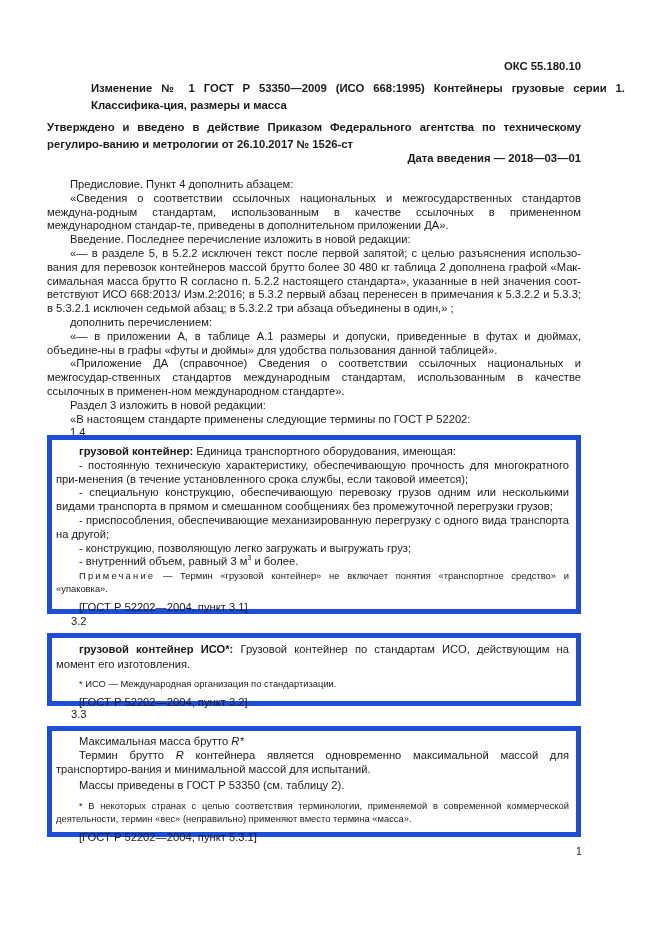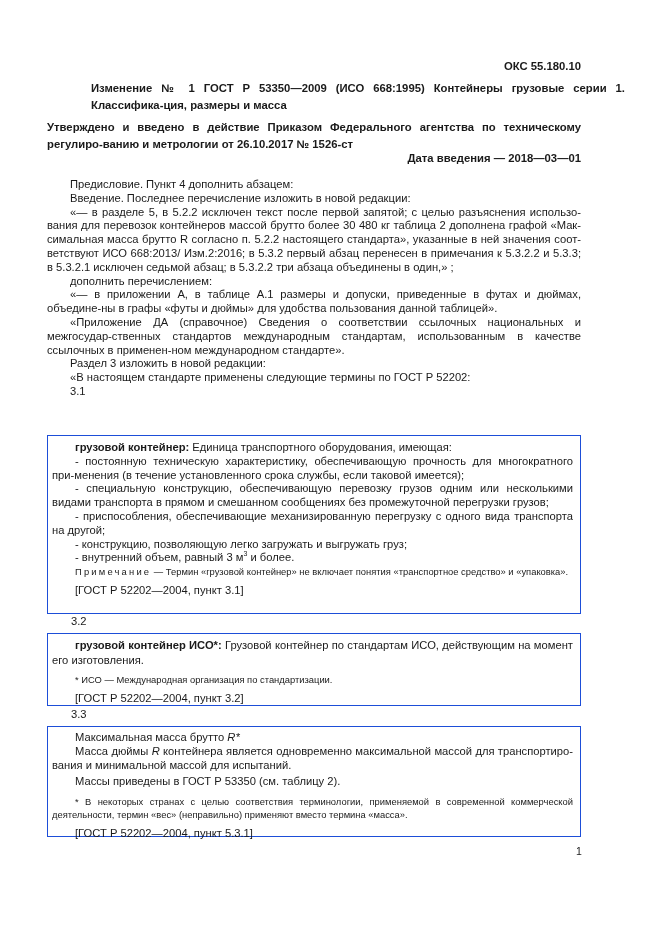--- a/index.html
+++ b/index.html
@@ -4,43 +4,44 @@
 <style>
   html, body { margin: 0; padding: 0; background: #ffffff; }
   body { width: 661px; height: 935px; position: relative; overflow: hidden;
          font-family: "Liberation Sans", sans-serif; color: #1a1a1a; }
   .abs { position: absolute; }
   .bold { font-weight: bold; }
   .hdr { font-size: 11.3px; line-height: 17px; font-weight: bold; }
   .p { font-size: 11.2px; line-height: 13.8px; text-align: justify; margin: 0; }
   .ind { text-indent: 23px; }
   .small { font-size: 9.4px; line-height: 13px; }
-  .box { position: absolute; left: 47px; width: 534px; border: 1px solid #1d4ed8; box-sizing: border-box; padding: 0 7px 0 4px; }
+  .box { position: absolute; left: 47px; width: 534px; border: 5px solid #1d4ed8; box-sizing: border-box; padding: 0 7px 0 4px; }
   .spaced { letter-spacing: 2.2px; }
   sup { font-size: 7px; vertical-align: super; line-height: 0; }
   .num { font-size: 11.2px; }
 </style>
 </head>
 <body>
 
 <div class="abs hdr" style="right:80px; top:58px;">ОКС 55.180.10</div>
 <div class="abs hdr" style="left:47px; top:80px; width:534px; text-align:justify;margin-left:44px;">Изменение № 1 ГОСТ Р 53350—2009 (ИСО 668:1995) Контейнеры грузовые серии 1. Классифика-ция, размеры и масса</div>
 <div class="abs hdr" style="left:47px; top:119px; width:534px; text-align:justify;">Утверждено и введено в действие Приказом Федерального агентства по техническому регулиро-ванию и метрологии от 26.10.2017 № 1526-ст</div>
 <div class="abs hdr" style="right:80px; top:150px;">Дата введения — 2018—03—01</div>
 
 <div class="abs" style="left:47px; top:178px; width:534px;">
   <p class="p ind">Предисловие. Пункт 4 дополнить абзацем:</p>
+  <p class="p ind">«Сведения о соответствии ссылочных национальных и межгосударственных стандартов междуна-родным стандартам, использованным в качестве ссылочных в примененном международном стандар-те, приведены в дополнительном приложении ДА».</p>
   <p class="p ind">Введение. Последнее перечисление изложить в новой редакции:</p>
   <p class="p ind">«— в разделе 5, в 5.2.2 исключен текст после первой запятой; с целью разъяснения использо-вания для перевозок контейнеров массой брутто более 30 480 кг таблица 2 дополнена графой «Мак-симальная масса брутто R согласно п. 5.2.2 настоящего стандарта», указанные в ней значения соот-ветствуют ИСО 668:2013/ Изм.2:2016; в 5.3.2 первый абзац перенесен в примечания к 5.3.2.2 и 5.3.3; в 5.3.2.1 исключен седьмой абзац; в 5.3.2.2 три абзаца объединены в один,» ;</p>
   <p class="p ind">дополнить перечислением:</p>
   <p class="p ind">«— в приложении А, в таблице А.1 размеры и допуски, приведенные в футах и дюймах, объедине-ны в графы «футы и дюймы» для удобства пользования данной таблицей».</p>
   <p class="p ind">«Приложение ДА (справочное) Сведения о соответствии ссылочных национальных и межгосудар-ственных стандартов международным стандартам, использованным в качестве ссылочных в применен-ном международном стандарте».</p>
   <p class="p ind">Раздел 3 изложить в новой редакции:</p>
   <p class="p ind">«В настоящем стандарте применены следующие термины по ГОСТ Р 52202:</p>
-  <p class="p ind">3.1</p>
+  <p class="p ind">1.4</p>
 </div>
 
 <div class="box" style="top:435px; height:179px; padding-top:5px;">
   <p class="p ind"><span class="bold">грузовой контейнер:</span><span> Единица транспортного оборудования, имеющая:</span></p>
   <p class="p ind">- постоянную техническую характеристику, обеспечивающую прочность для многократного при-менения (в течение установленного срока службы, если таковой имеется);</p>
   <p class="p ind">- специальную конструкцию, обеспечивающую перевозку грузов одним или несколькими видами транспорта в прямом и смешанном сообщениях без промежуточной перегрузки грузов;</p>
   <p class="p ind">- приспособления, обеспечивающие механизированную перегрузку с одного вида транспорта на другой;</p>
   <p class="p ind">- конструкцию, позволяющую легко загружать и выгружать груз;</p>
   <p class="p ind"><span>- внутренний объем, равный 3 м</span><sup>3</sup><span> и более.</span></p>
   <p class="p ind small" style=""><span class="spaced">Примечание</span><span> — Термин «грузовой контейнер» не включает понятия «транспортное средство» и «упаковка».</span></p>
@@ -52,19 +53,19 @@
 <div class="box" style="top:633px; height:73px; padding-top:4px;">
   <p class="p ind" style="line-height:14.5px;"><span class="bold">грузовой контейнер ИСО*:</span><span> Грузовой контейнер по стандартам ИСО, действующим на момент его изготовления.</span></p>
   <p class="p ind small" style="margin-top:6px;">* ИСО — Международная организация по стандартизации.</p>
   <p class="p ind" style="margin-top:6px;">[ГОСТ Р 52202—2004, пункт 3.2]</p>
 </div>
 
 <div class="abs num" style="left:71px; top:708px;">3.3</div>
 
 <div class="box" style="top:726px; height:111px; padding-top:4px;">
   <p class="p ind"><span>Максимальная масса брутто </span><i>R*</i></p>
-  <p class="p ind"><span>Масса дюймы </span><i>R</i><span> контейнера является одновременно максимальной массой для транспортиро-вания и минимальной массой для испытаний.</span></p>
+  <p class="p ind"><span>Термин брутто </span><i>R</i><span> контейнера является одновременно максимальной массой для транспортиро-вания и минимальной массой для испытаний.</span></p>
   <p class="p ind" style="margin-top:3px;">Массы приведены в ГОСТ Р 53350 (см. таблицу 2).</p>
   <p class="p ind small" style="margin-top:6px;">* В некоторых странах с целью соответствия терминологии, применяемой в современной коммерческой деятельности, термин «вес» (неправильно) применяют вместо термина «масса».</p>
   <p class="p ind" style="margin-top:6px;">[ГОСТ Р 52202—2004, пункт 5.3.1]</p>
 </div>
 
 <div class="abs" style="left:576px; top:845px; font-size:10.5px;">1</div>
 
 </body></html>

